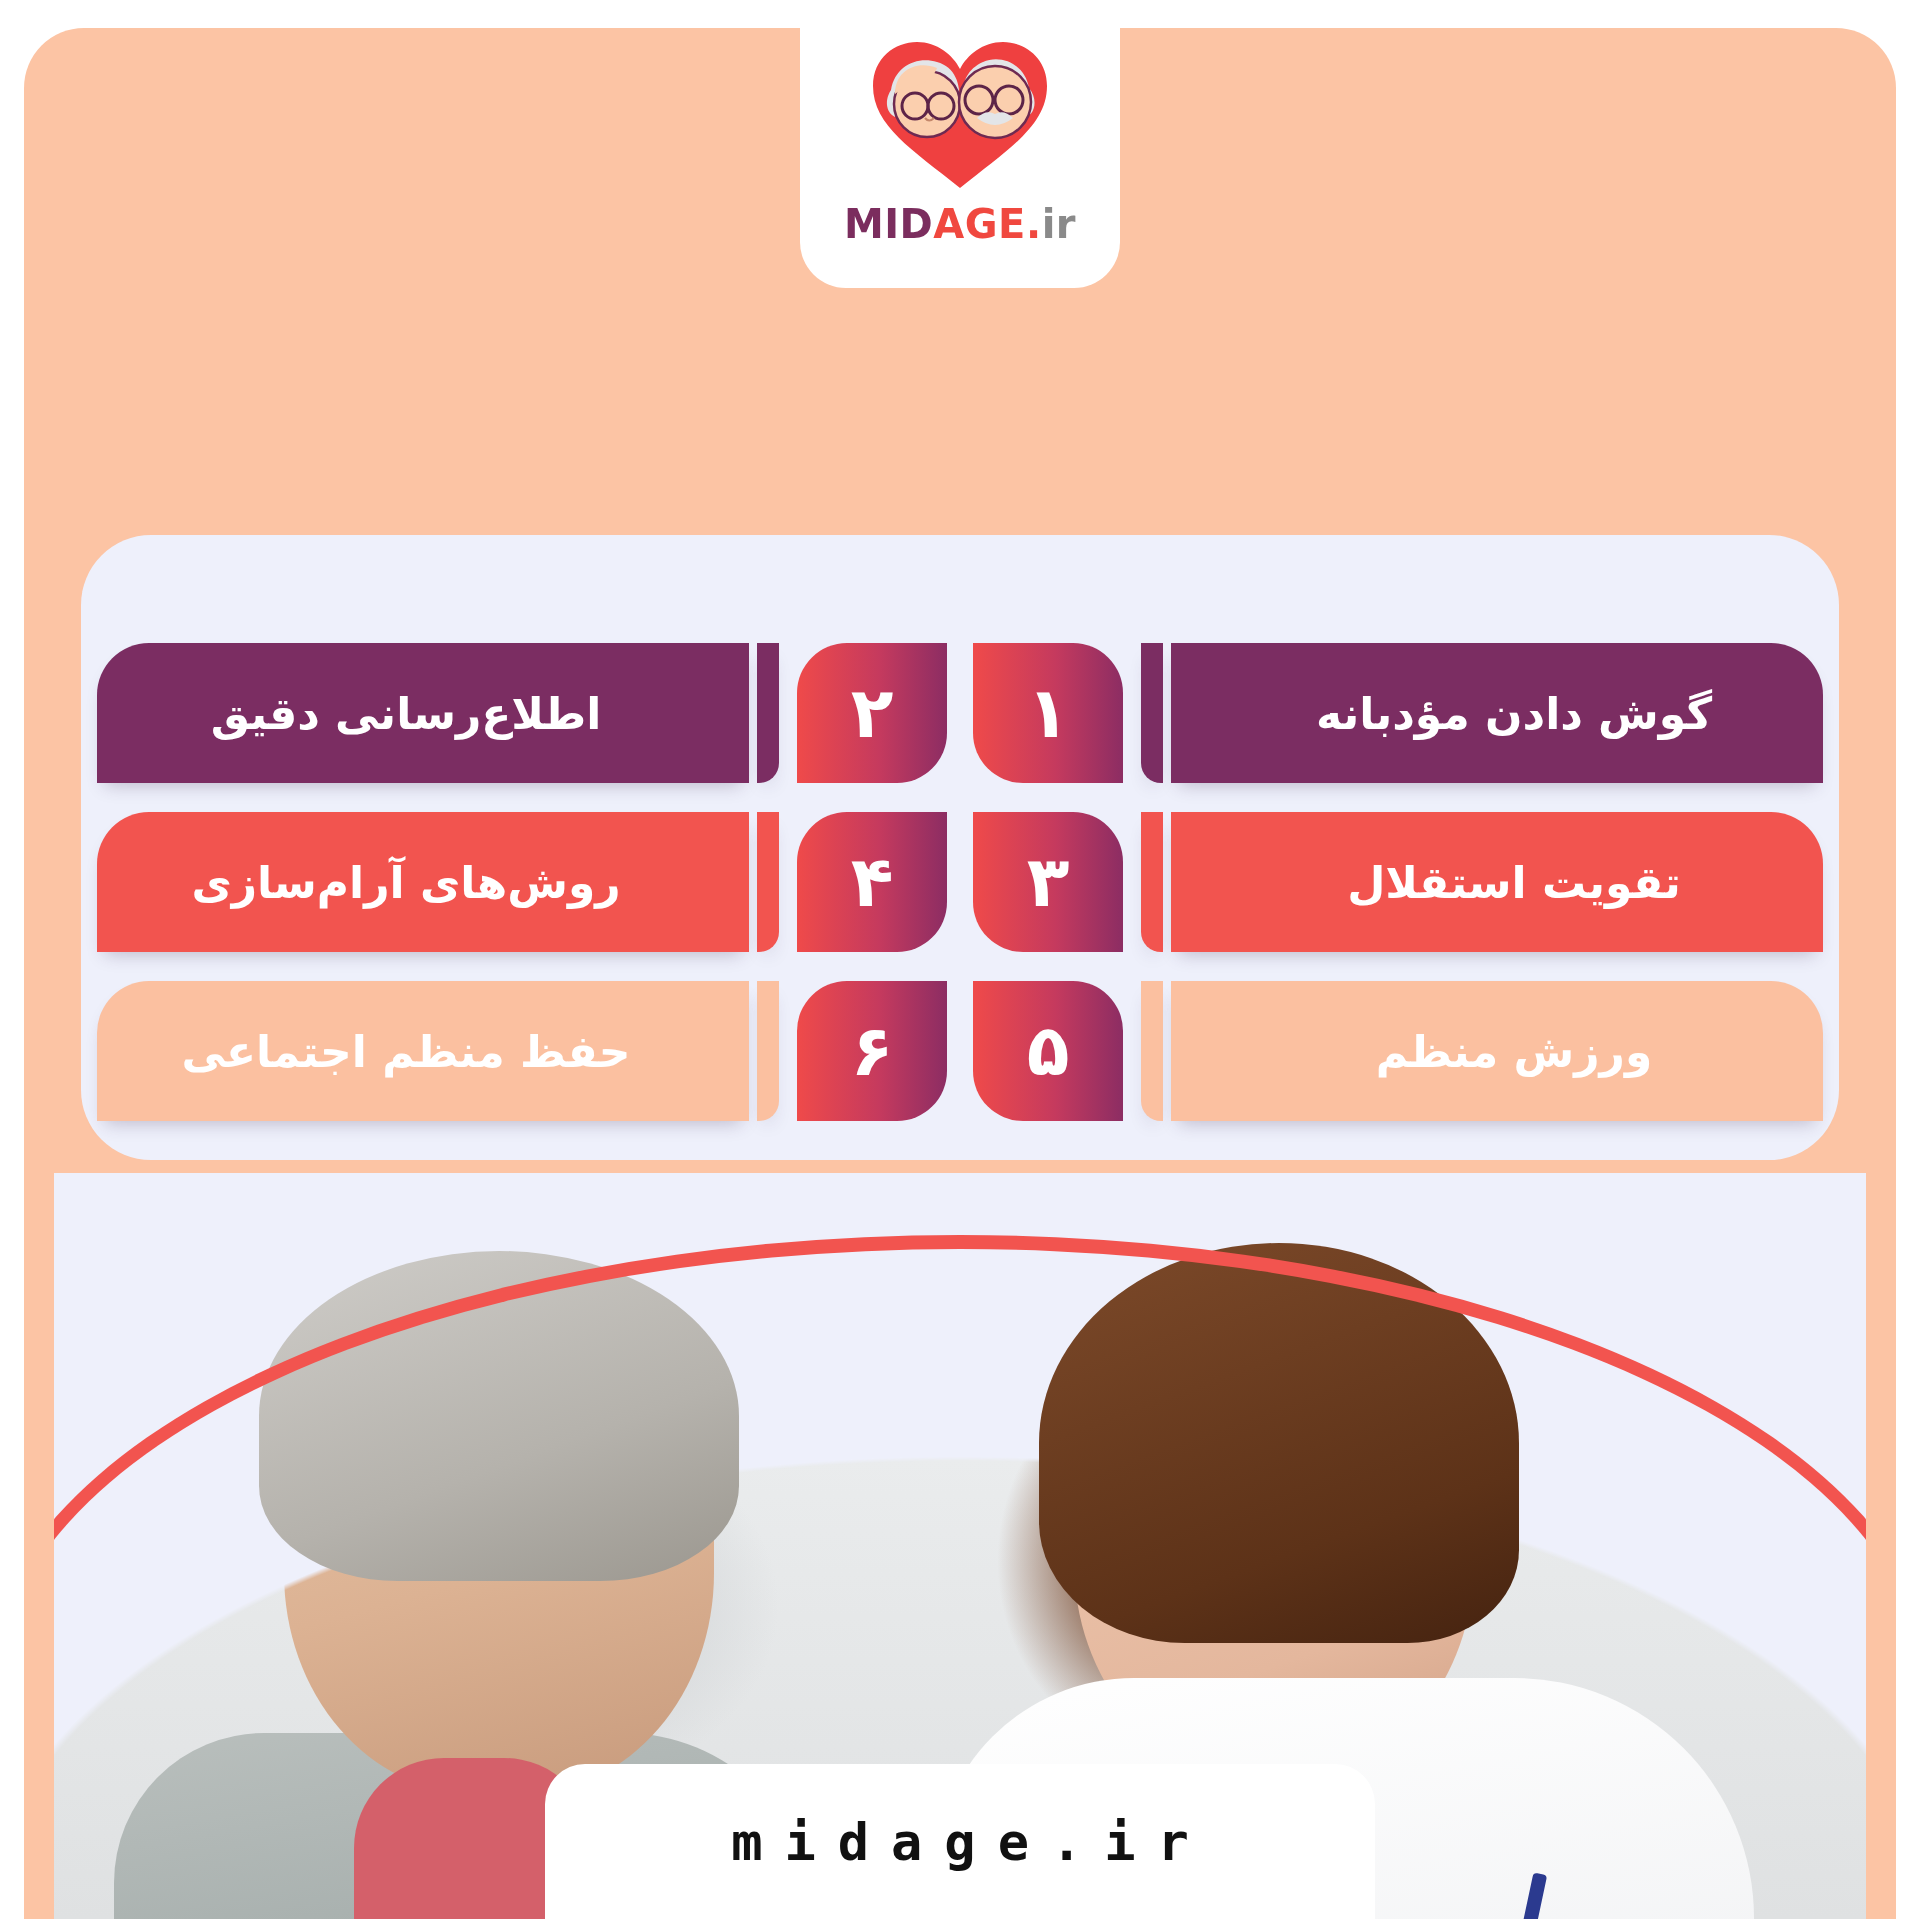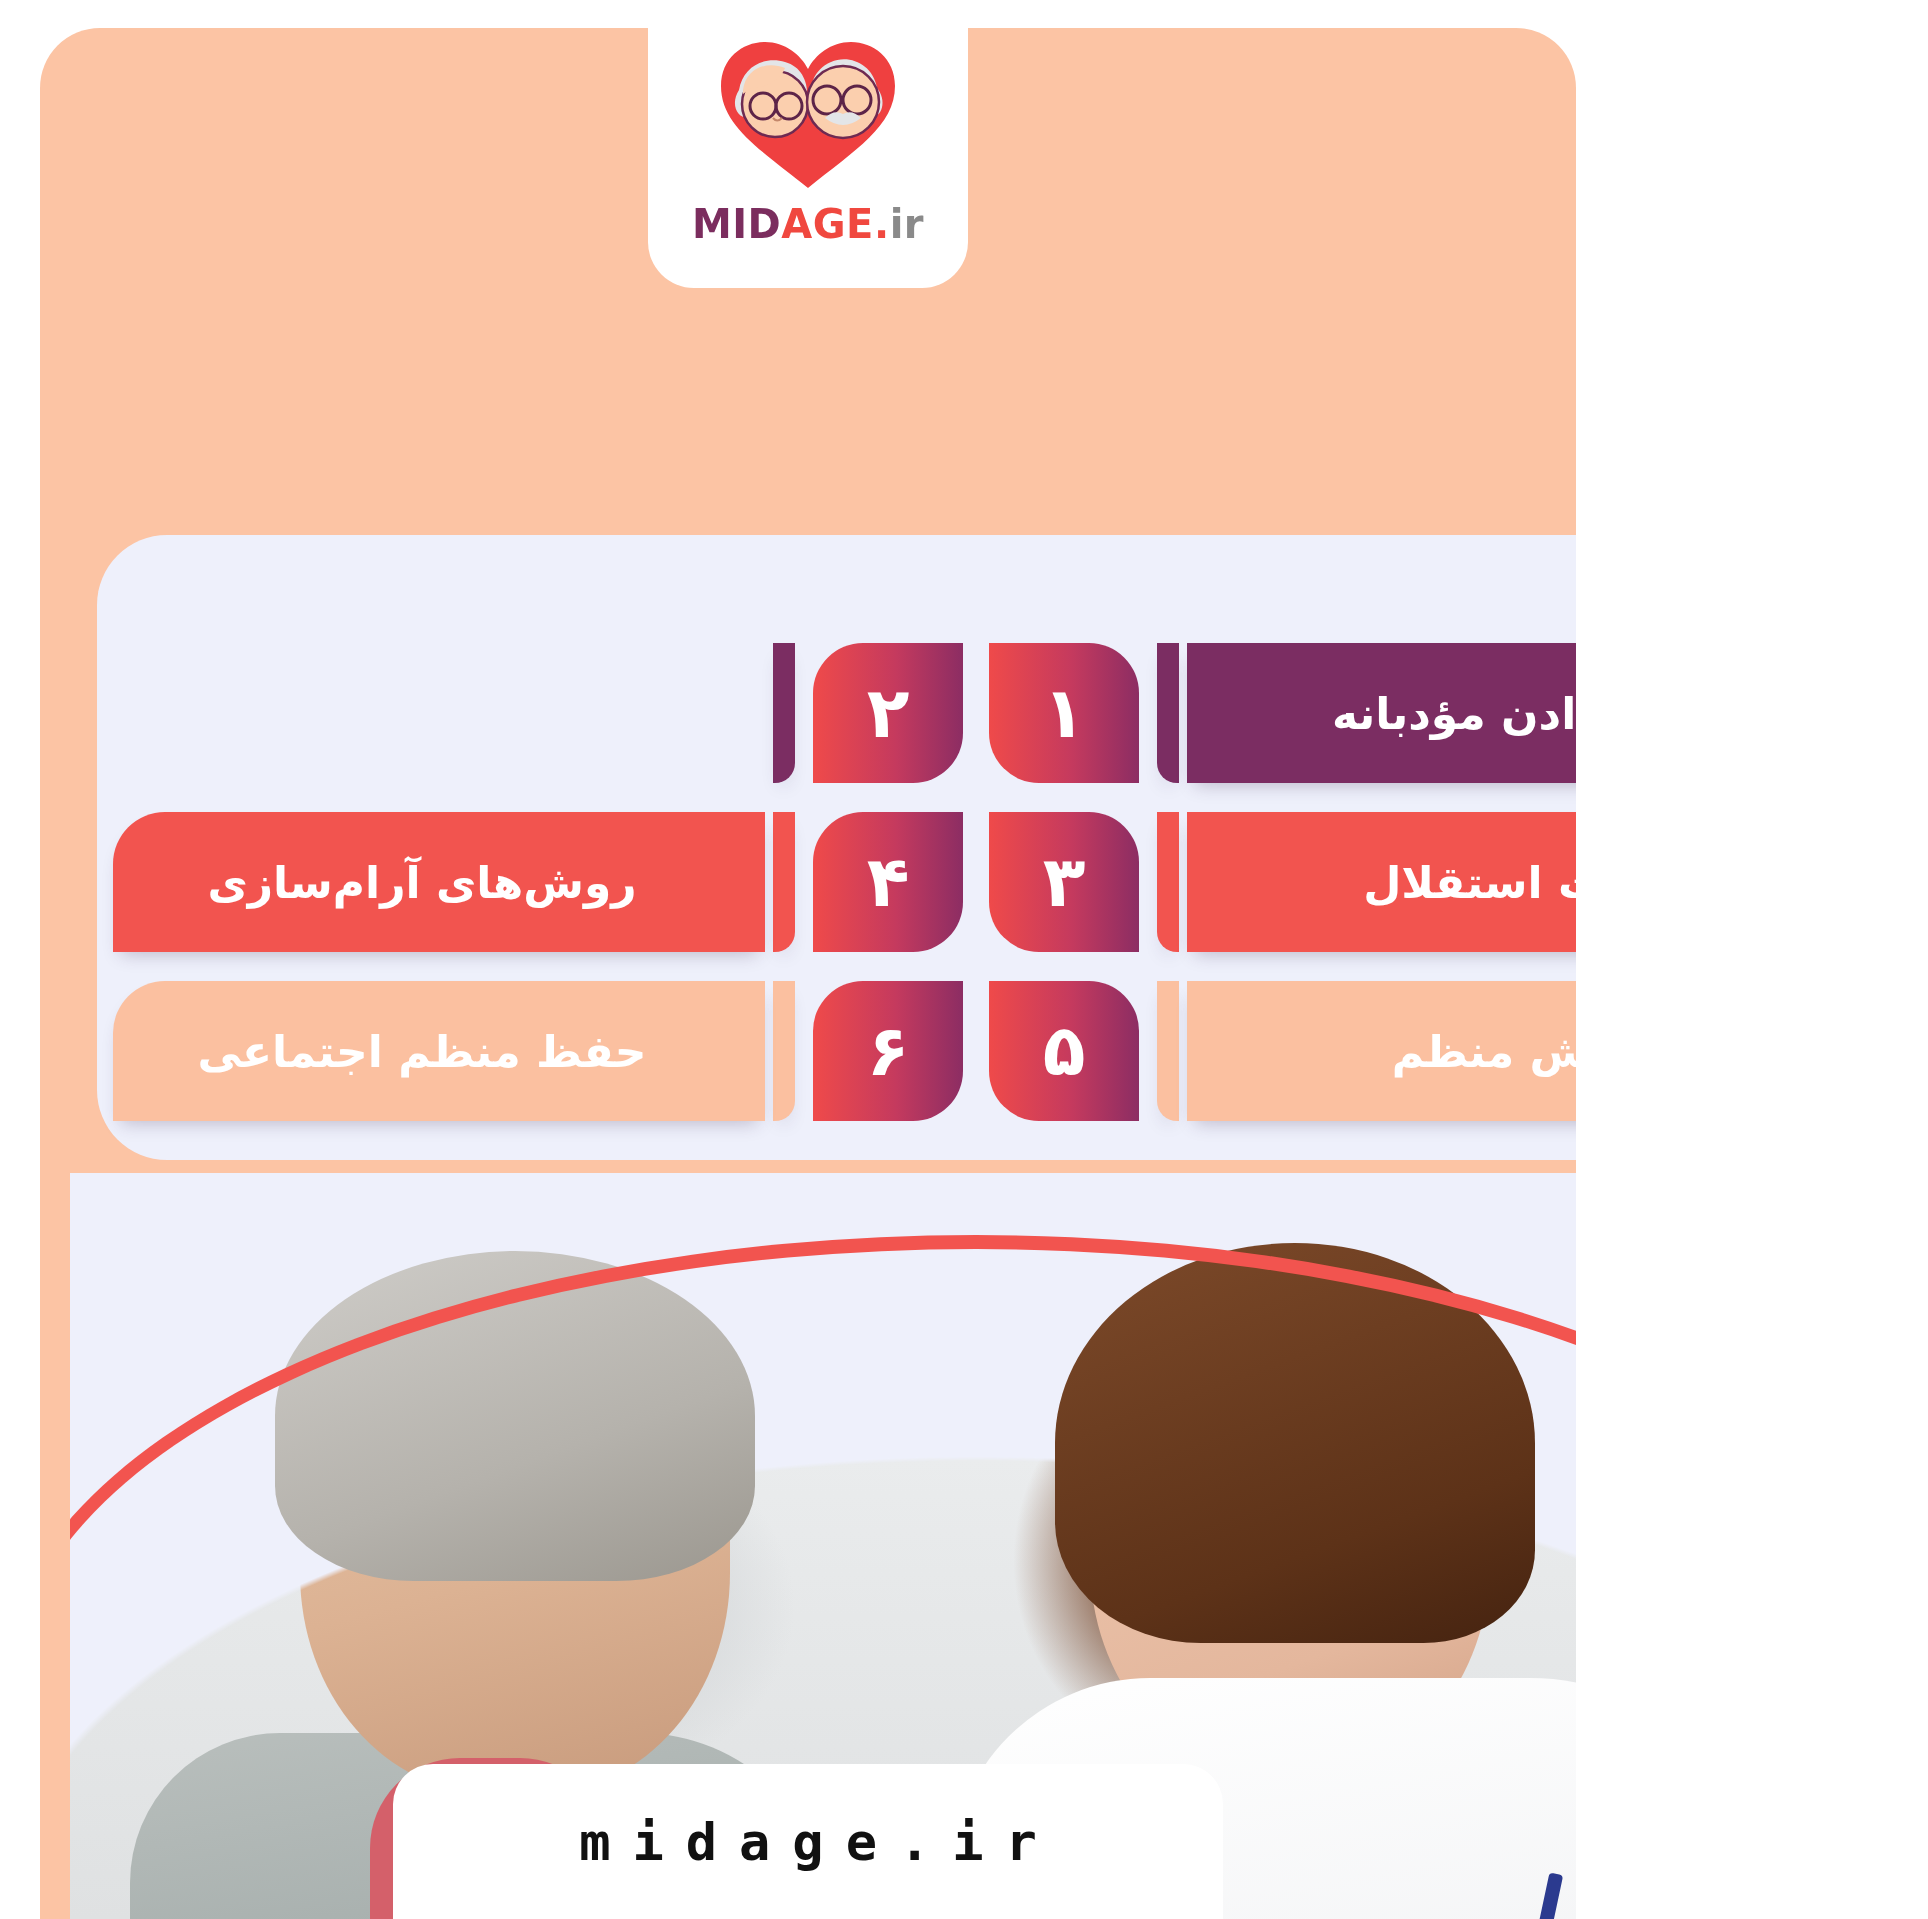--- a/index.html
+++ b/index.html
@@ -8,22 +8,22 @@
     width:1928px;height:1919px;
     background:#ffffff;
     font-family:"DejaVu Sans","Liberation Sans",sans-serif;
     overflow:hidden;
     position:relative;
   }
 
   
   .frame{
     position:absolute;
-    left:40px;top:28px;
-    width:1536px;height:1891px;
+    left:24px;top:28px;
+    width:1872px;height:1891px;
     background:#fcc4a4;
     border-radius:60px 60px 0 0;
     overflow:hidden;
   }
 
   
   .logo-card{
     position:absolute;
     left:50%;transform:translateX(-50%);
     top:-28px;
@@ -288,20 +288,23 @@
     <div class="row row1">
       <div class="tab tab-right" style="background:#7b2d62"></div>
       <div class="bar bar-right" style="background:#7b2d62">
         <span>گوش دادن مؤدبانه</span>
       </div>
       <div class="badge badge-odd">
         <span>۱</span>
       </div>
 
       <div class="tab tab-left" style="background:#7b2d62"></div>
+      <div class="bar bar-left" style="background:#7b2d62">
+        <span>اطلاع‌رسانی دقیق</span>
+      </div>
       <div class="badge badge-even">
         <span>۲</span>
       </div>
     </div>
 
     <div class="row row2">
       <div class="tab tab-right" style="background:#f2544f"></div>
       <div class="bar bar-right" style="background:#f2544f">
         <span>تقویت استقلال</span>
       </div>

